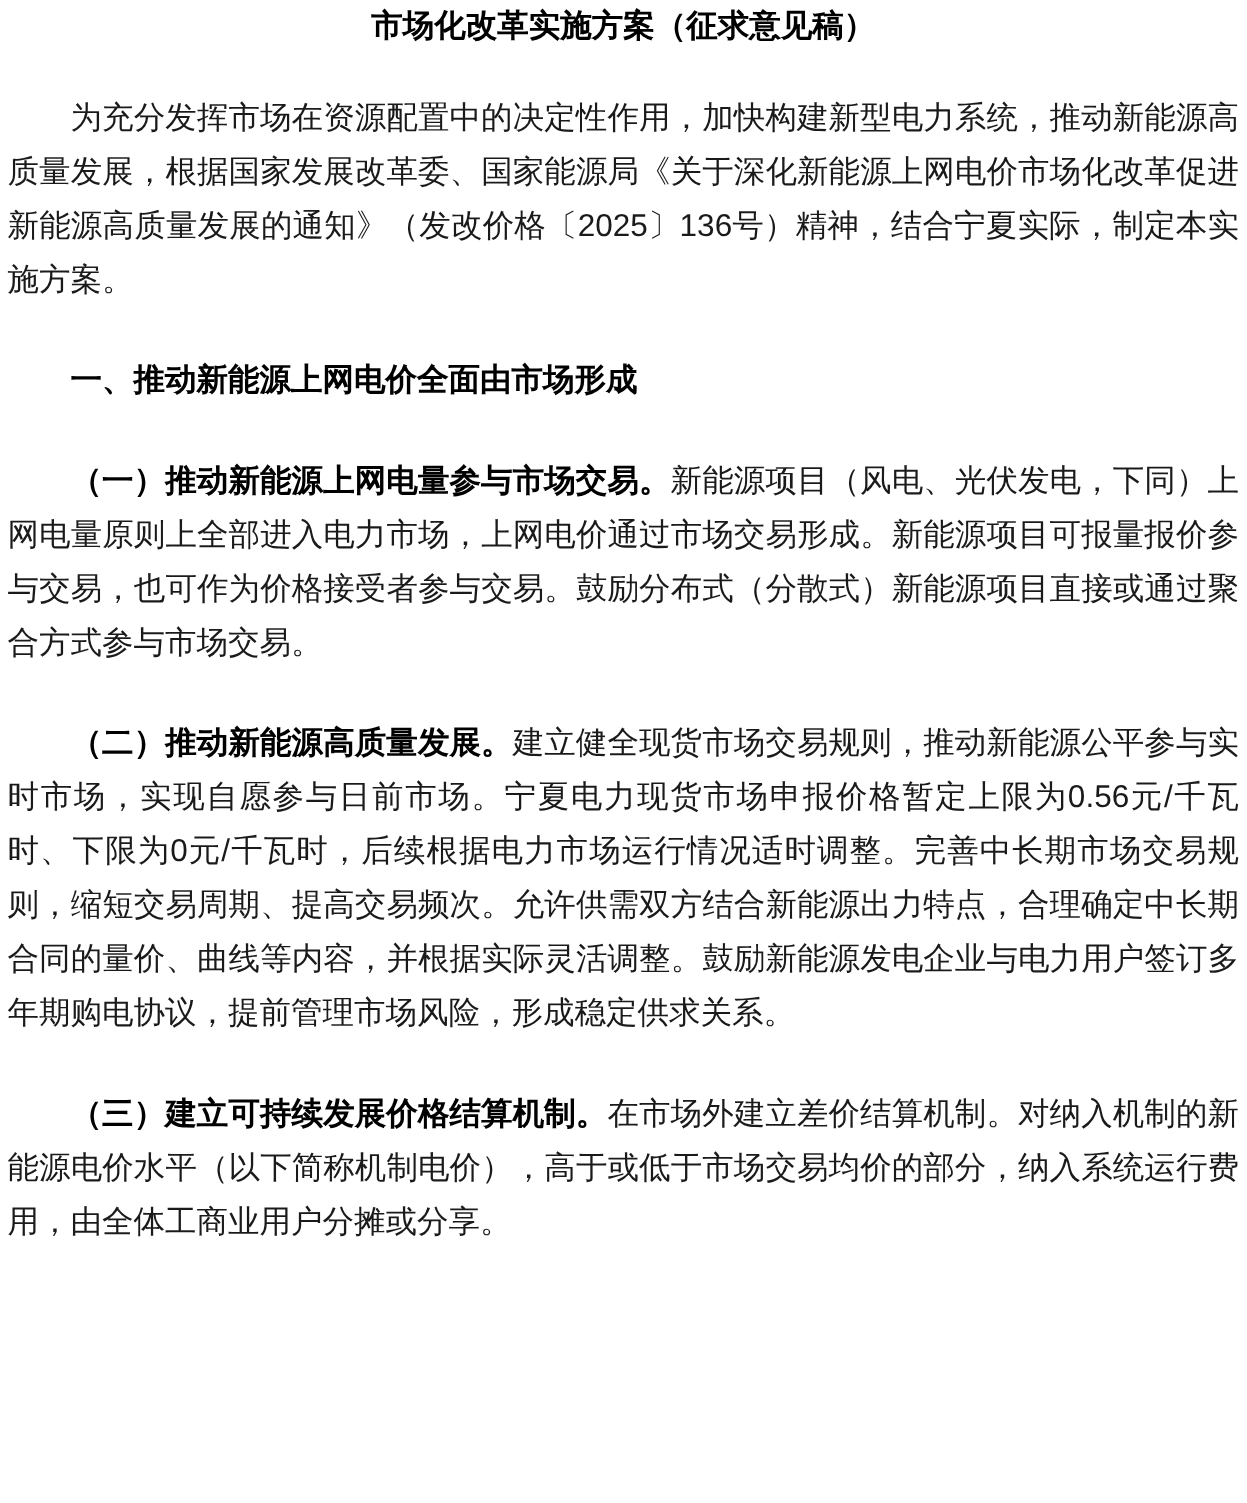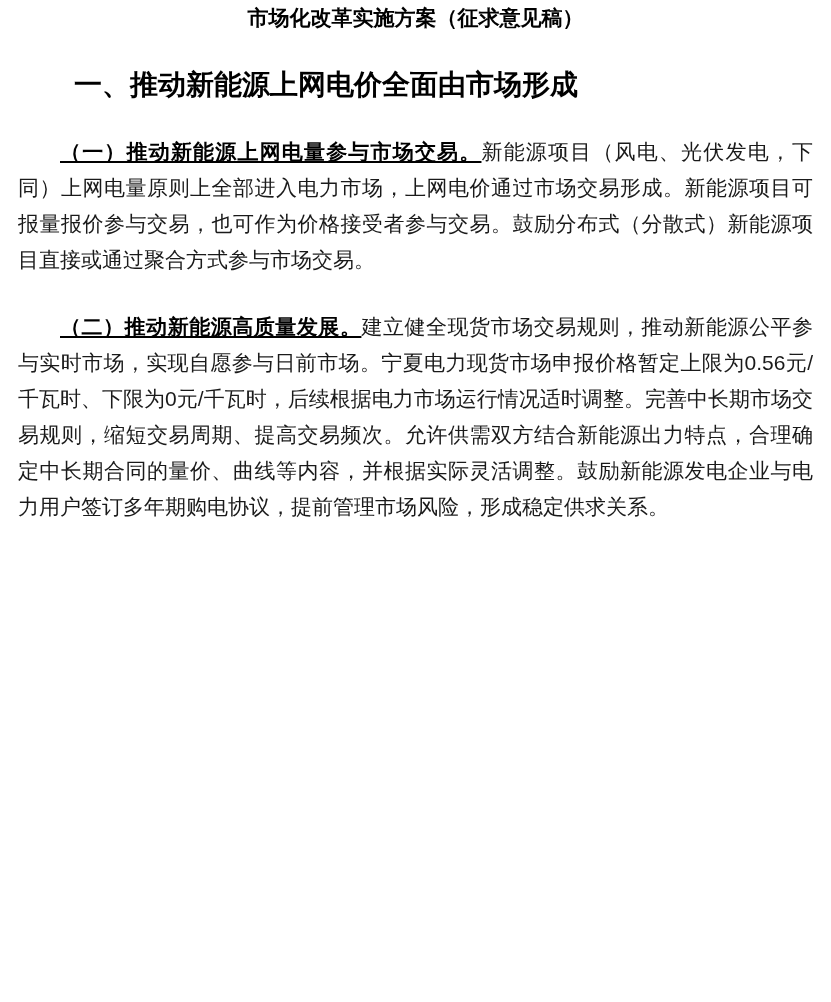--- a/index.html
+++ b/index.html
@@ -9,21 +9,21 @@
   body {
     width: 831px;
     height: 1002px;
     background: var(--page-bg, #ffffff);
     overflow: hidden;
   }
   .page {
     box-sizing: border-box;
     width: 831px;
     height: 1002px;
-    padding: 0 18px;
+    padding: 0 5px;
     font-family: "Liberation Sans", sans-serif;
     font-size: 21px;
     line-height: 36px;
     color: var(--body-color, #1a1a1a);
     text-align: justify;
   }
   .doc-title {
     margin: 0;
     font-size: 21px;
     font-weight: 700;
@@ -34,43 +34,44 @@
   }
   .para {
     margin: 31px 0 0 0;
     text-indent: 2em;
   }
   .para.first {
     margin-top: 25px;
   }
   .heading {
     margin: 31px 0 0 0;
-    font-size: 28px;
+    font-size: 21px;
     line-height: 36px;
     font-weight: 700;
     text-indent: 2em;
     text-align: left;
     color: var(--strong-color, #000000);
   }
   .lead {
     font-weight: 700;
     color: var(--strong-color, #000000);
-    text-decoration: underline;
   }
 </style>
 </head>
 <body>
 
 <div class="page">
 
   <h1 class="doc-title">市场化改革实施方案（征求意见稿）</h1>
 
+  <p class="para first"><span>为充分发挥市场在资源配置中的决定性作用，加快构建新型电力系统，推动新能源高质量发展，根据国家发展改革委、国家能源局《关于深化新能源上网电价市场化改革促进新能源高质量发展的通知》（发改价格〔2025〕136号）精神，结合宁夏实际，制定本实施方案。</span></p>
 
   <h2 class="heading">一、推动新能源上网电价全面由市场形成</h2>
 
   <p class="para"><span class="lead">（一）推动新能源上网电量参与市场交易。</span><span>新能源项目（风电、光伏发电，下同）上网电量原则上全部进入电力市场，上网电价通过市场交易形成。新能源项目可报量报价参与交易，也可作为价格接受者参与交易。鼓励分布式（分散式）新能源项目直接或通过聚合方式参与市场交易。</span></p>
 
   <p class="para"><span class="lead">（二）推动新能源高质量发展。</span><span>建立健全现货市场交易规则，推动新能源公平参与实时市场，实现自愿参与日前市场。宁夏电力现货市场申报价格暂定上限为0.56元/千瓦时、下限为0元/千瓦时，后续根据电力市场运行情况适时调整。完善中长期市场交易规则，缩短交易周期、提高交易频次。允许供需双方结合新能源出力特点，合理确定中长期合同的量价、曲线等内容，并根据实际灵活调整。鼓励新能源发电企业与电力用户签订多年期购电协议，提前管理市场风险，形成稳定供求关系。</span></p>
 
 
 
+  <p class="para"><span class="lead">（三）建立可持续发展价格结算机制。</span><span>在市场外建立差价结算机制。对纳入机制的新能源电价水平（以下简称机制电价），高于或低于市场交易均价的部分，纳入系统运行费用，由全体工商业用户分摊或分享。</span></p>
 
 </div>
 
 </body></html>

